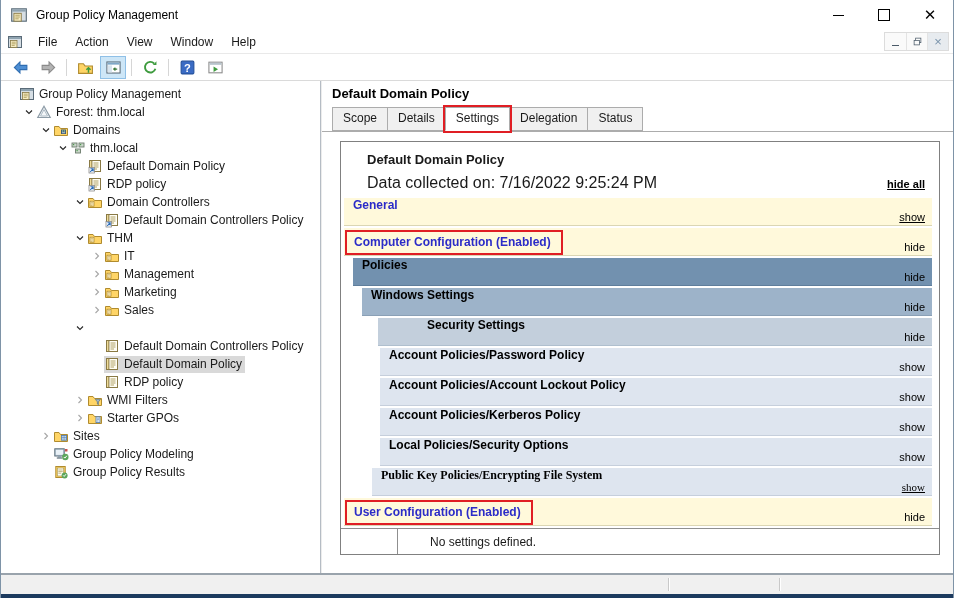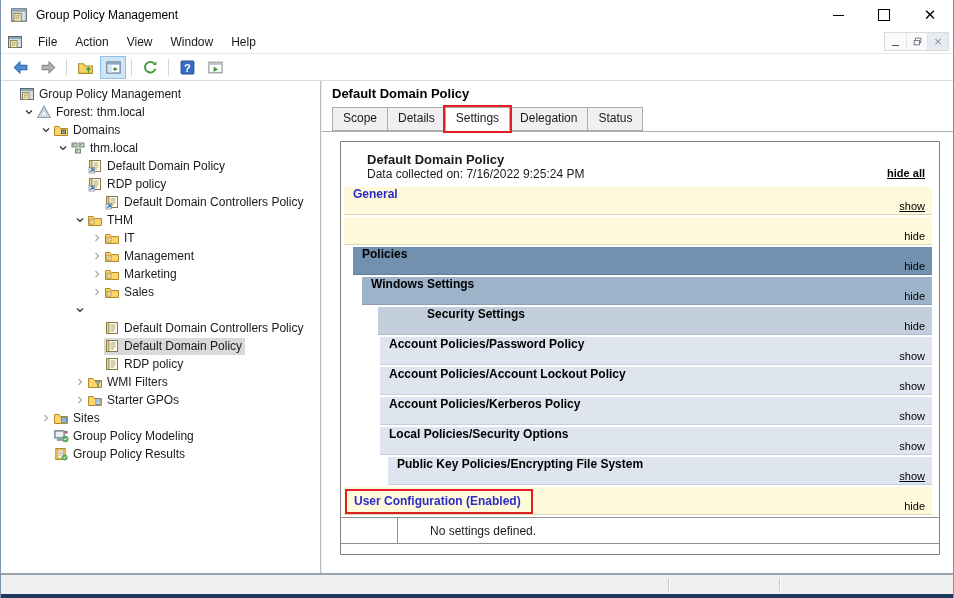--- a/index.html
+++ b/index.html
@@ -55,21 +55,21 @@
   .pane-title { font-weight: bold; font-size: 13px; color: #000; margin: 5px 0 0 10px; }
   .tabs-row { position: absolute; top: 26px; left: 10px; z-index: 3; display: flex; }
   .tab { padding: 3px 10px 4px; font-size: 12px; background: #F0F0F0; border: 1px solid #ACACAC; margin-right: -1px; position: relative; }
   .tab.selected { background: #fff; border-bottom-color: #fff; z-index: 2; padding-bottom: 5px; }
   .tab.boxed { outline: 2px solid #E01E24; z-index: 4; }
   .tab-page { position: absolute; top: 50px; left: 0; right: 0; bottom: 0; border-top: 1px solid #ACACAC; background: #fff; }
 
   .report-panel { position: absolute; top: 9px; left: 18px; right: 13px; bottom: 18px; border: 1px solid #808080; background: #fff; overflow: hidden; }
   .report-header { padding: 10px 14px 6px 26px; position: relative; }
   .report-title { font-weight: bold; font-size: 13px; }
-  .report-collected { font-size: 12px; }
+  .report-collected { font-size: 16px; margin-top: 7px; }
   .show-all { position: absolute; right: 14px; bottom: 8px; font-size: 11px; font-weight: bold; text-decoration: underline; color: #000; }
 
   .sections { padding: 0 7px 0 3px; }
   .sec { height: 28px; position: relative; margin-bottom: 2px; }
   .sec-yellow { background: #FFF9DB; border-bottom: 1px solid #DBD6B4; }
   .sec-blue1  { background: #7291AF; border-bottom: 1px solid #5F7E9C; }
   .sec-blue2  { background: #9DB3C9; border-bottom: 1px solid #8AA0B6; }
   .sec-blue3  { background: #C3CFDC; border-bottom: 1px solid #AFBFCE; }
   .sec-blue4  { background: #DEE5EF; border-bottom: 1px solid #C6CFDC; }
   .sec-title { font-weight: bold; font-size: 12px; padding: 5px 0 0 9px; color: #000; white-space: nowrap; }
@@ -288,20 +288,37 @@
                 <rect x="4.5" y="2.5" width="9" height="11" fill="#FFFEF5" stroke="#8A7A45"></rect>
                 <rect x="2.5" y="2.5" width="2.4" height="11" fill="#EFDC9A" stroke="#8A7A45"></rect>
                 <path d="M6.5 5h5M6.5 7h5M6.5 9h5M6.5 11h3.5" stroke="#A89858" stroke-width="0.9" fill="none"></path>
                 <rect x="2" y="9.5" width="5.5" height="5.5" fill="#FFFFFF" stroke="#7A7A7A" stroke-width="0.7"></rect>
                 <path d="M3.2 13.8 L6.2 10.8 M3.4 10.8 h2.8 v2.8" fill="none" stroke="#2B6CB8" stroke-width="1.1"></path>
               </svg>
             </span>
             <span class="tlabel">RDP policy</span>
           </span>
         </div>
+        <div class="trow" style="padding-left: 72px;">
+          <span class="chev">
+            <svg viewBox="0 0 16 16">
+              <path d="M4 6 L8 10 L12 6" fill="none" stroke="#262626" stroke-width="1.5"></path>
+            </svg>
+          </span>
+          <span class="sel-wrap">
+            <span class="ticon">
+              <svg viewBox="0 0 16 16">
+                <path d="M1.5 13.5 V4.5 H6 L7.5 6.5 H14.5 V13.5 Z" fill="#FFD567" stroke="#B08B2E"></path>
+                <rect x="3" y="7.2" width="4" height="5" fill="#FFF6D5" stroke="#B08B2E" stroke-width="0.8"></rect>
+                <path d="M3.8 8.6h2.4M3.8 10h2.4M3.8 11.4h1.6" stroke="#C8A850" stroke-width="0.7" fill="none"></path>
+              </svg>
+            </span>
+            <span class="tlabel">Domain Controllers</span>
+          </span>
+        </div>
         <div class="trow" style="padding-left: 89px;">
           <span class="chev"></span>
           <span class="sel-wrap">
             <span class="ticon">
               <svg viewBox="0 0 16 16">
                 <rect x="4.5" y="2.5" width="9" height="11" fill="#FFFEF5" stroke="#8A7A45"></rect>
                 <rect x="2.5" y="2.5" width="2.4" height="11" fill="#EFDC9A" stroke="#8A7A45"></rect>
                 <path d="M6.5 5h5M6.5 7h5M6.5 9h5M6.5 11h3.5" stroke="#A89858" stroke-width="0.9" fill="none"></path>
                 <rect x="2" y="9.5" width="5.5" height="5.5" fill="#FFFFFF" stroke="#7A7A7A" stroke-width="0.7"></rect>
                 <path d="M3.2 13.8 L6.2 10.8 M3.4 10.8 h2.8 v2.8" fill="none" stroke="#2B6CB8" stroke-width="1.1"></path>
@@ -537,29 +554,29 @@
 
       <div class="tab-page">
         <div class="report-panel">
           <div class="report-header">
             <div class="report-title">Default Domain Policy</div>
             <div class="report-collected">Data collected on: 7/16/2022 9:25:24 PM</div>
             <a class="show-all" href="#">hide all</a>
           </div>
           <div class="sections" id="sections">
               <div class="sec sec-yellow" style="margin-left: 0px;"><span class="sec-title">General</span><a href="#" class="sec-action u">show</a></div>
-              <div class="sec sec-yellow" style="margin-left: 0px;"><a href="#" class="sec-action">hide</a></div>
+              <div class="sec sec-yellow" style="margin-left: 0px;"><span class="sec-title boxed">Computer Configuration (Enabled)</span><a href="#" class="sec-action">hide</a></div>
               <div class="sec sec-blue1" style="margin-left: 9px;"><span class="sec-title">Policies</span><a href="#" class="sec-action">hide</a></div>
               <div class="sec sec-blue2" style="margin-left: 18px;"><span class="sec-title">Windows Settings</span><a href="#" class="sec-action">hide</a></div>
               <div class="sec sec-blue3" style="margin-left: 34px; padding-left: 40px;"><span class="sec-title">Security Settings</span><a href="#" class="sec-action">hide</a></div>
               <div class="sec sec-blue4" style="margin-left: 36px;"><span class="sec-title">Account Policies/Password Policy</span><a href="#" class="sec-action">show</a></div>
               <div class="sec sec-blue4" style="margin-left: 36px;"><span class="sec-title">Account Policies/Account Lockout Policy</span><a href="#" class="sec-action">show</a></div>
               <div class="sec sec-blue4" style="margin-left: 36px;"><span class="sec-title">Account Policies/Kerberos Policy</span><a href="#" class="sec-action">show</a></div>
               <div class="sec sec-blue4" style="margin-left: 36px;"><span class="sec-title">Local Policies/Security Options</span><a href="#" class="sec-action">show</a></div>
-              <div class="sec sec-blue4" style="margin-left: 44px;"><span class="sec-title">Public Key Policies/Encrypting File System</span><a href="#" class="sec-action u">show</a></div>
+              <div class="sec sec-blue4" style="margin-left: 28px; font-family: Liberation Serif, serif;"><span class="sec-title">Public Key Policies/Encrypting File System</span><a href="#" class="sec-action u">show</a></div>
               <div class="sec sec-yellow" style="margin-left: 0px;"><span class="sec-title boxed">User Configuration (Enabled)</span><a href="#" class="sec-action">hide</a></div>
             </div>
           <div class="no-settings-row">
             <div class="no-settings-cell"></div>
             <div class="no-settings-text">No settings defined.</div>
           </div>
         </div>
       </div>
     </div>
   </div>

